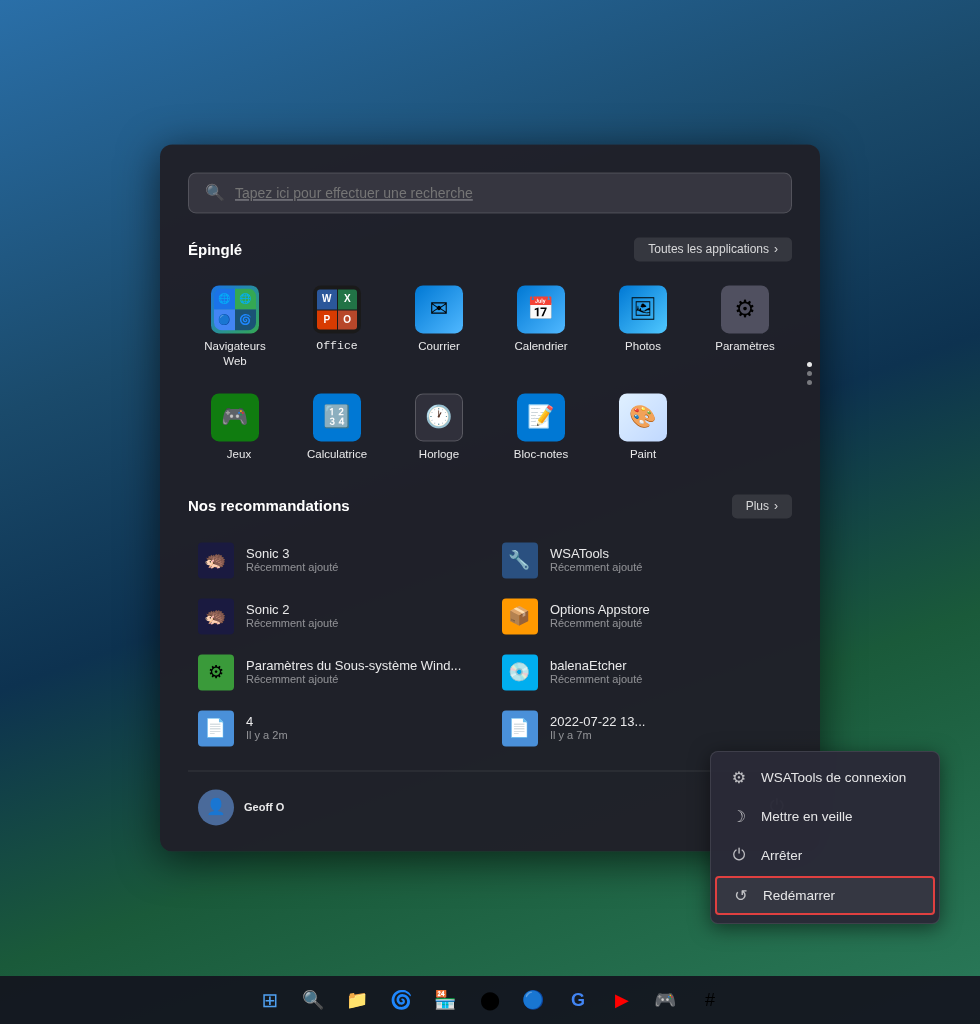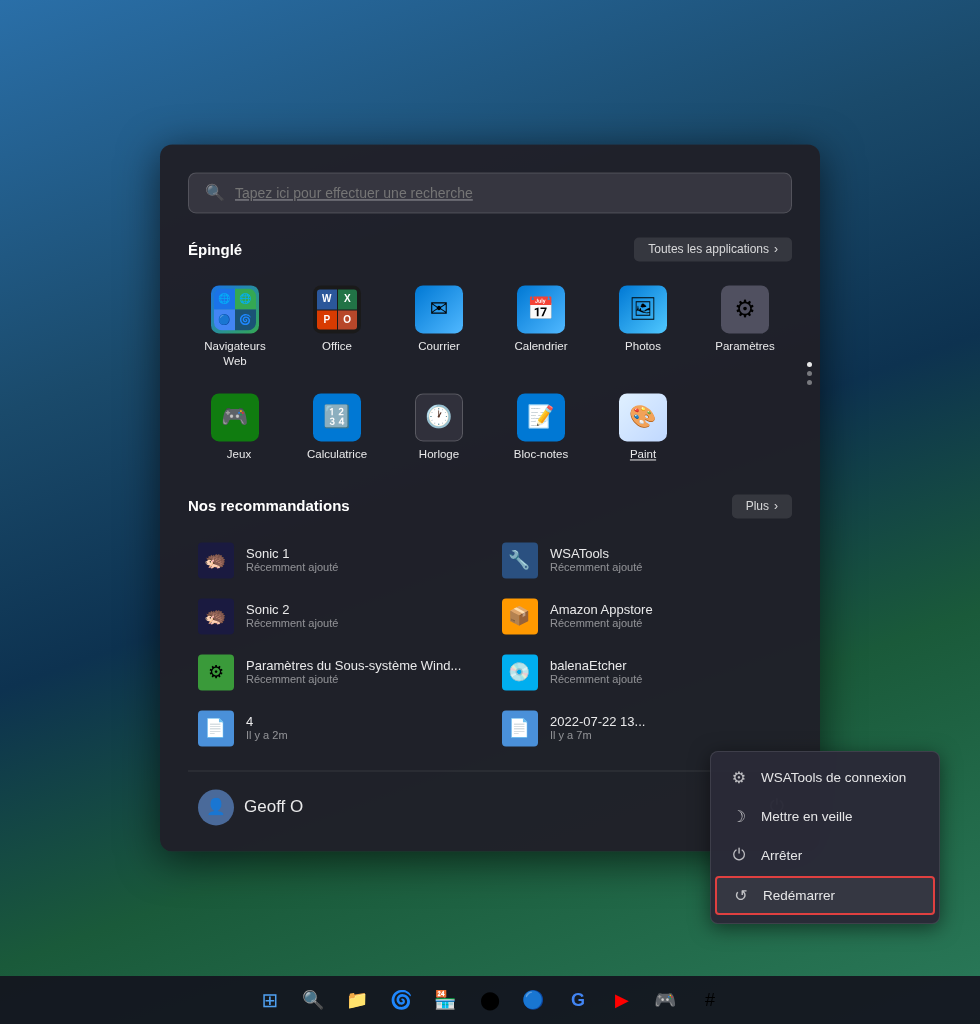--- a/index.html
+++ b/index.html
@@ -216,21 +216,22 @@
       background: #4a6a9a;
       display: flex;
       align-items: center;
       justify-content: center;
       color: white;
       font-size: 16px;
     }
 
     .user-name {
       color: rgba(255,255,255,0.9);
-      font-size: 17px;
+      font-size: 11px;
+      font-weight: bold;
     }
 
     .power-btn {
       background: transparent;
       border: none;
       cursor: pointer;
       color: rgba(255,255,255,0.8);
       padding: 8px;
       border-radius: 6px;
       font-size: 18px;
@@ -354,21 +355,21 @@
       </div>
       <div class="app-icon">
         <div class="app-icon-img icon-office" style="background: rgb(26, 26, 26);">
           <div style="display:grid;grid-template-columns:1fr 1fr;grid-template-rows:1fr 1fr;width:40px;height:40px;gap:1px;">
       <div style="background:#2b579a;border-radius:3px 0 0 0;display:flex;align-items:center;justify-content:center;font-size:10px;color:white;font-weight:bold;">W</div>
       <div style="background:#217346;border-radius:0 3px 0 0;display:flex;align-items:center;justify-content:center;font-size:10px;color:white;font-weight:bold;">X</div>
       <div style="background:#d83b01;border-radius:0 0 0 3px;display:flex;align-items:center;justify-content:center;font-size:10px;color:white;font-weight:bold;">P</div>
       <div style="background:#b7472a;border-radius:0 0 3px 0;display:flex;align-items:center;justify-content:center;font-size:10px;color:white;font-weight:bold;">O</div>
     </div>
         </div>
-        <div class="app-icon-label" style="white-space: pre-line;">Office</div>
+        <div class="app-icon-label" style="white-space: pre-line; font-family: Liberation Mono, monospace;">Office</div>
       </div>
       <div class="app-icon">
         <div class="app-icon-img icon-mail" style="background: linear-gradient(135deg, rgb(0, 120, 212), rgb(80, 184, 255));">
           <span style="font-size:22px;">✉</span>
         </div>
         <div class="app-icon-label" style="white-space: pre-line;">Courrier</div>
       </div>
       <div class="app-icon">
         <div class="app-icon-img icon-calendar" style="background: linear-gradient(135deg, rgb(0, 120, 212), rgb(80, 184, 255));">
           <span style="font-size:22px;">📅</span>
@@ -408,21 +409,21 @@
       <div class="app-icon">
         <div class="app-icon-img icon-notes" style="background: rgb(0, 120, 212);">
           <span style="font-size:22px;">📝</span>
         </div>
         <div class="app-icon-label" style="white-space: pre-line;">Bloc-notes</div>
       </div>
       <div class="app-icon">
         <div class="app-icon-img icon-paint" style="background: linear-gradient(135deg, rgb(224, 240, 255), rgb(192, 216, 255));">
           <span style="font-size:22px;">🎨</span>
         </div>
-        <div class="app-icon-label" style="white-space: pre-line; text-decoration: underline;">Paint</div>
+        <div class="app-icon-label" style="white-space: pre-line;">Paint</div>
       </div>
       <div class="pagination-dots">
         <div class="dot active"></div>
         <div class="dot"></div>
         <div class="dot"></div>
       </div>
     </div>
 
   <div class="section-header">
     <span class="section-title">Nos recommandations</span>
@@ -430,42 +431,42 @@
       <span>Plus</span>
       <span>›</span>
     </button>
   </div>
 
   <div class="recommendations-grid">
 
   <div class="rec-item">
         <div class="rec-icon rec-icon-sonic">🦔</div>
         <div>
-          <div class="rec-text-name">Sonic 1</div>
+          <div class="rec-text-name">Sonic 3</div>
           <div class="rec-text-sub">Récemment ajouté</div>
         </div>
       </div>
       <div class="rec-item">
         <div class="rec-icon rec-icon-wsa">🔧</div>
         <div>
           <div class="rec-text-name">WSATools</div>
           <div class="rec-text-sub">Récemment ajouté</div>
         </div>
       </div>
       <div class="rec-item">
         <div class="rec-icon rec-icon-sonic">🦔</div>
         <div>
           <div class="rec-text-name">Sonic 2</div>
           <div class="rec-text-sub">Récemment ajouté</div>
         </div>
       </div>
       <div class="rec-item">
         <div class="rec-icon rec-icon-amazon">📦</div>
         <div>
-          <div class="rec-text-name">Amazon Appstore</div>
+          <div class="rec-text-name">Options Appstore</div>
           <div class="rec-text-sub">Récemment ajouté</div>
         </div>
       </div>
       <div class="rec-item">
         <div class="rec-icon rec-icon-params">⚙</div>
         <div>
           <div class="rec-text-name">Paramètres du Sous-système Wind...</div>
           <div class="rec-text-sub">Récemment ajouté</div>
         </div>
       </div>

